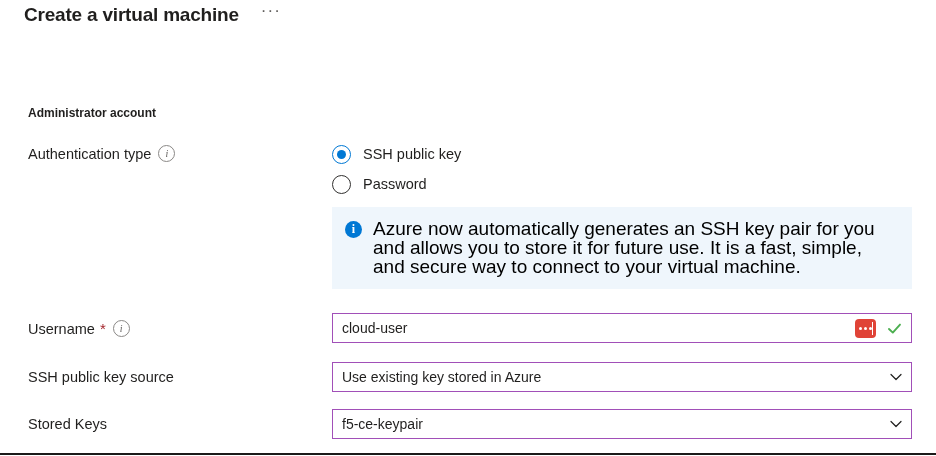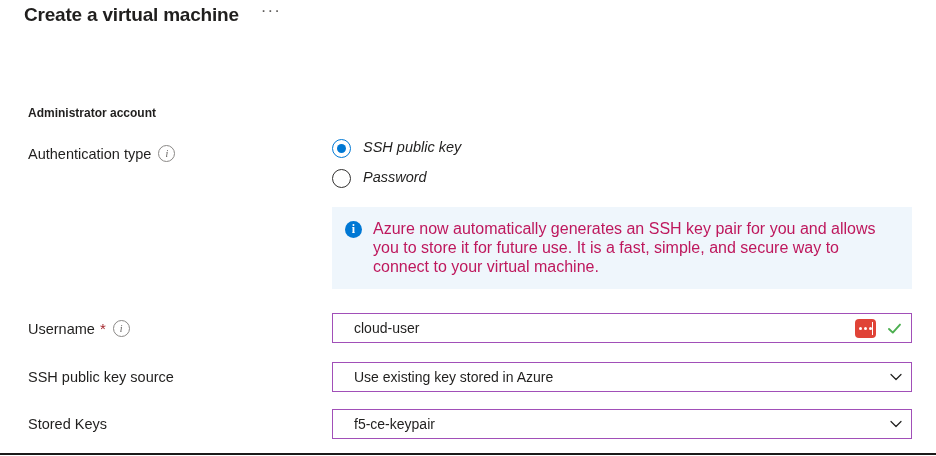--- a/index.html
+++ b/index.html
@@ -91,24 +91,24 @@
   }
 
   
   .radio-group {
     position: absolute;
     left: 332px;
     top: 139px;
   }
   .radio-item {
     display: flex;
+    align-items: center;
     gap: 12px;
     height: 30px;
     cursor: pointer;
-    font-style: italic;
   }
   .radio-mark {
     width: 19px;
     height: 19px;
     border-radius: 50%;
     border: 1.6px solid #323130;
     box-sizing: border-box;
     display: inline-flex;
     align-items: center;
     justify-content: center;
@@ -154,38 +154,38 @@
     font-size: 12px;
     font-weight: bold;
     font-family: "Liberation Serif", serif;
     display: inline-flex;
     align-items: center;
     justify-content: center;
     flex: 0 0 auto;
     margin-top: 2px;
   }
   .banner-text {
-    font-size: 16px;
+    font-size: 19px;
     line-height: 19px;
-    color: #be185d;
+    color: #000000;
     max-width: 520px;
   }
 
   
   .field {
     position: absolute;
     left: 332px;
     width: 580px;
     height: 30px;
     box-sizing: border-box;
     border: 1.5px solid #a14fb8;
     background: #ffffff;
     display: flex;
     align-items: center;
-    padding: 0 8px 0 21px;
+    padding: 0 8px 0 9px;
   }
   .field-value {
     font-size: 14px;
     color: #201f1e;
     flex: 1 1 auto;
     white-space: nowrap;
     overflow: hidden;
   }
 
   

